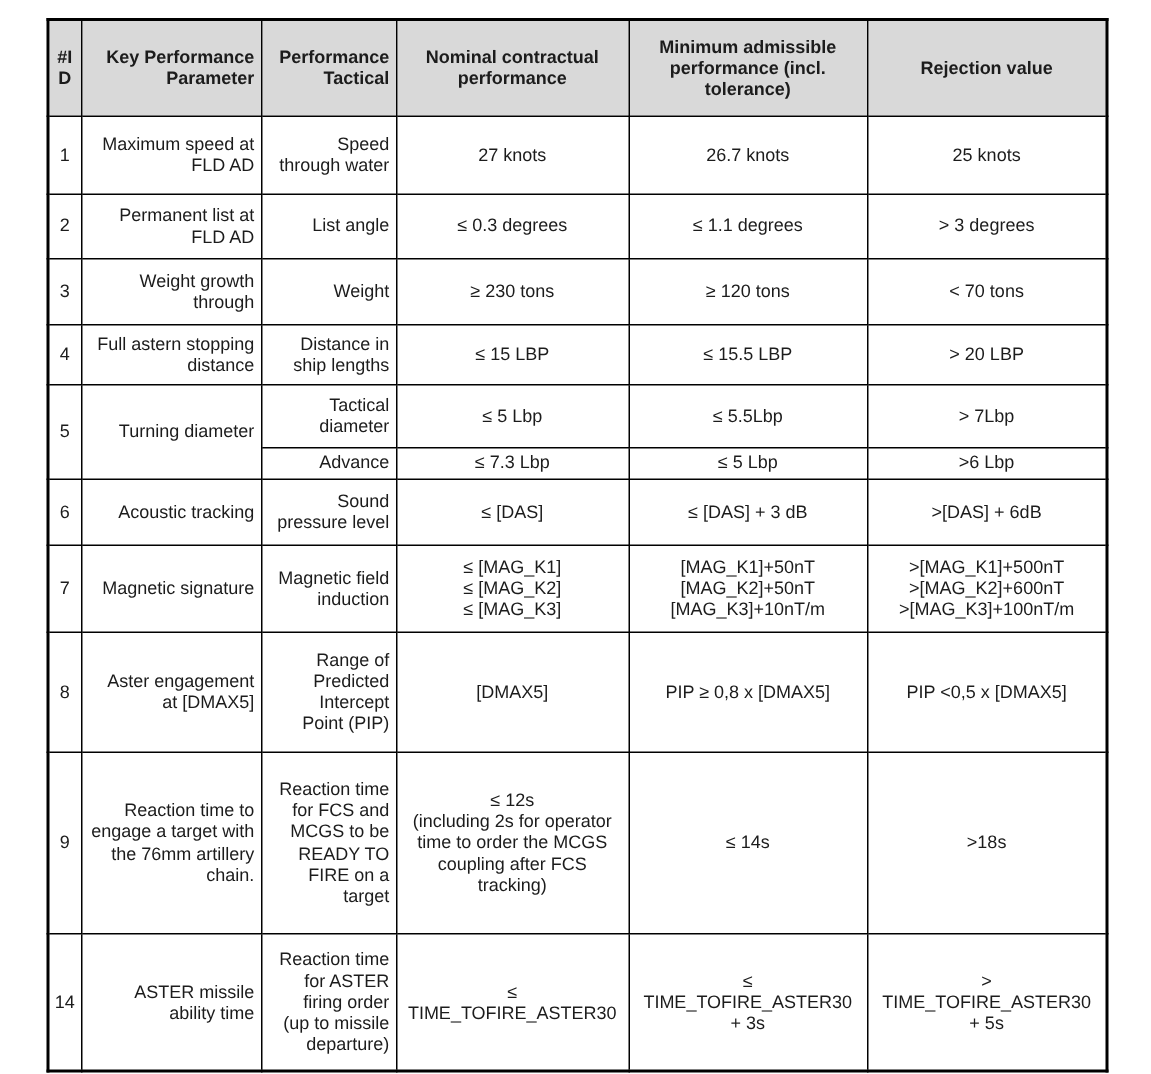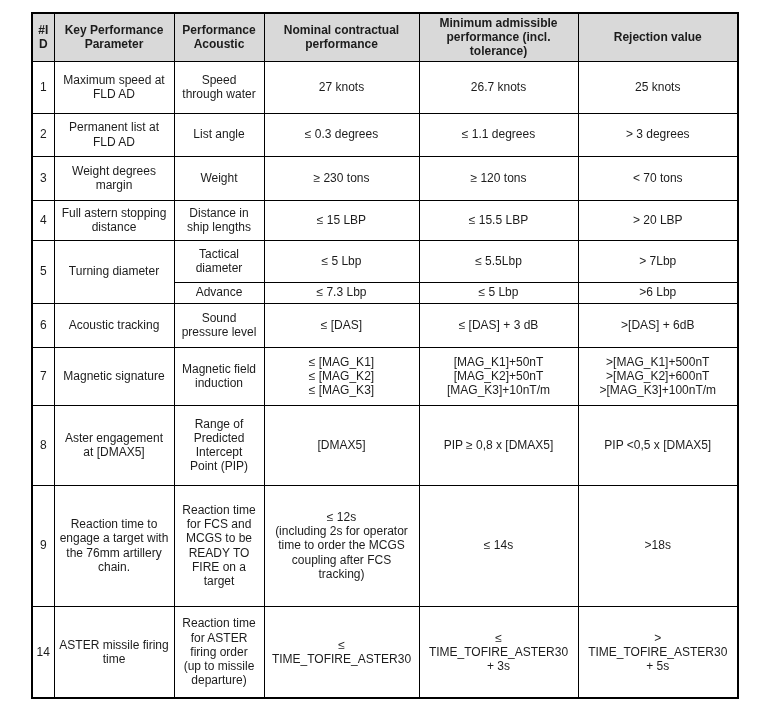--- a/index.html
+++ b/index.html
@@ -23,28 +23,28 @@
     vertical-align: middle;
     white-space: pre-line;
     overflow: hidden;
     word-wrap: break-word;
   }
   table.kpp th {
     background: #d9d9d9;
     font-weight: bold;
   }
   .c { text-align: center; padding: 2px 3px; }
-  .l { text-align: center;   padding: 2px 4px; }
+  .l { text-align: right;   padding: 2px 4px; }
   .rh21  { height: 21px; padding-left: 36px; }
   .rh40  { height: 40px; }
   .rh42  { height: 42px; }
   .rh43  { height: 43px; }
   .rh44  { height: 44px; }
   .rh52  { height: 52px; }
-  .rh56  { height: 48px; padding-left: 38px; }
+  .rh56  { height: 64px; padding-left: 38px; }
   .rh58  { height: 58px; }
   .rh80  { height: 80px; }
   .rh92  { height: 92px; }
   .rh121 { height: 121px; }
   col.c-id  { width: 22px; }
   col.c-par { width: 120px; }
   col.c-mea { width: 90px; }
   col.c-nom { width: 155px; }
   col.c-min { width: 159px; }
   col.c-rej { width: 160px; }
@@ -60,21 +60,21 @@
         <col class="c-mea">
       <col class="c-nom">
         <col class="c-min">
         <col class="c-rej">
     </colgroup>
 
     <tbody>
         <tr class="rh56">
       <th class="c">#ID</th>
       <th class="l">Key Performance Parameter</th>
-      <th class="l">Performance Acoustic</th>
+      <th class="l">Performance Tactical</th>
       <th class="c">Nominal contractual performance</th>
       <th class="c">Minimum admissible performance (incl. tolerance)</th>
       <th class="c">Rejection value</th>
     </tr>
 
     <tr class="rh52">
       <td class="c">1</td>
       <td class="l">Maximum speed at FLD AD</td>
       <td class="l">Speed
 through water</td>
@@ -87,21 +87,21 @@
       <td class="c">2</td>
       <td class="l">Permanent list at FLD AD</td>
       <td class="l">List angle</td>
       <td class="c">≤ 0.3 degrees</td>
       <td class="c">≤ 1.1 degrees</td>
       <td class="c">&gt; 3 degrees</td>
     </tr>
 
     <tr class="rh44">
       <td class="c">3</td>
-      <td class="l">Weight degrees margin</td>
+      <td class="l">Weight growth through</td>
       <td class="l">Weight</td>
       <td class="c">≥ 230 tons</td>
       <td class="c">≥ 120 tons</td>
       <td class="c">&lt; 70 tons</td>
     </tr>
 
     <tr class="rh40">
       <td class="c">4</td>
       <td class="l">Full astern stopping distance</td>
       <td class="l">Distance in
@@ -176,21 +176,21 @@
 FIRE on a
 target</td>
       <td class="c">≤ 12s
 (including 2s for operator time to order the MCGS coupling after FCS tracking)</td>
       <td class="c">≤ 14s</td>
       <td class="c">&gt;18s</td>
     </tr>
 
     <tr class="rh92">
       <td class="c">14</td>
-      <td class="l">ASTER missile firing time</td>
+      <td class="l">ASTER missile ability time</td>
       <td class="l">Reaction time
 for ASTER
 firing order
 (up to missile
 departure)</td>
       <td class="c">≤
 TIME_TOFIRE_ASTER30</td>
       <td class="c">≤
 TIME_TOFIRE_ASTER30
 + 3s</td>

